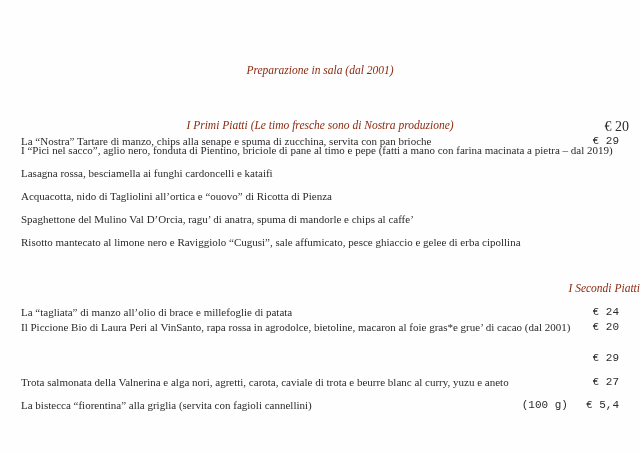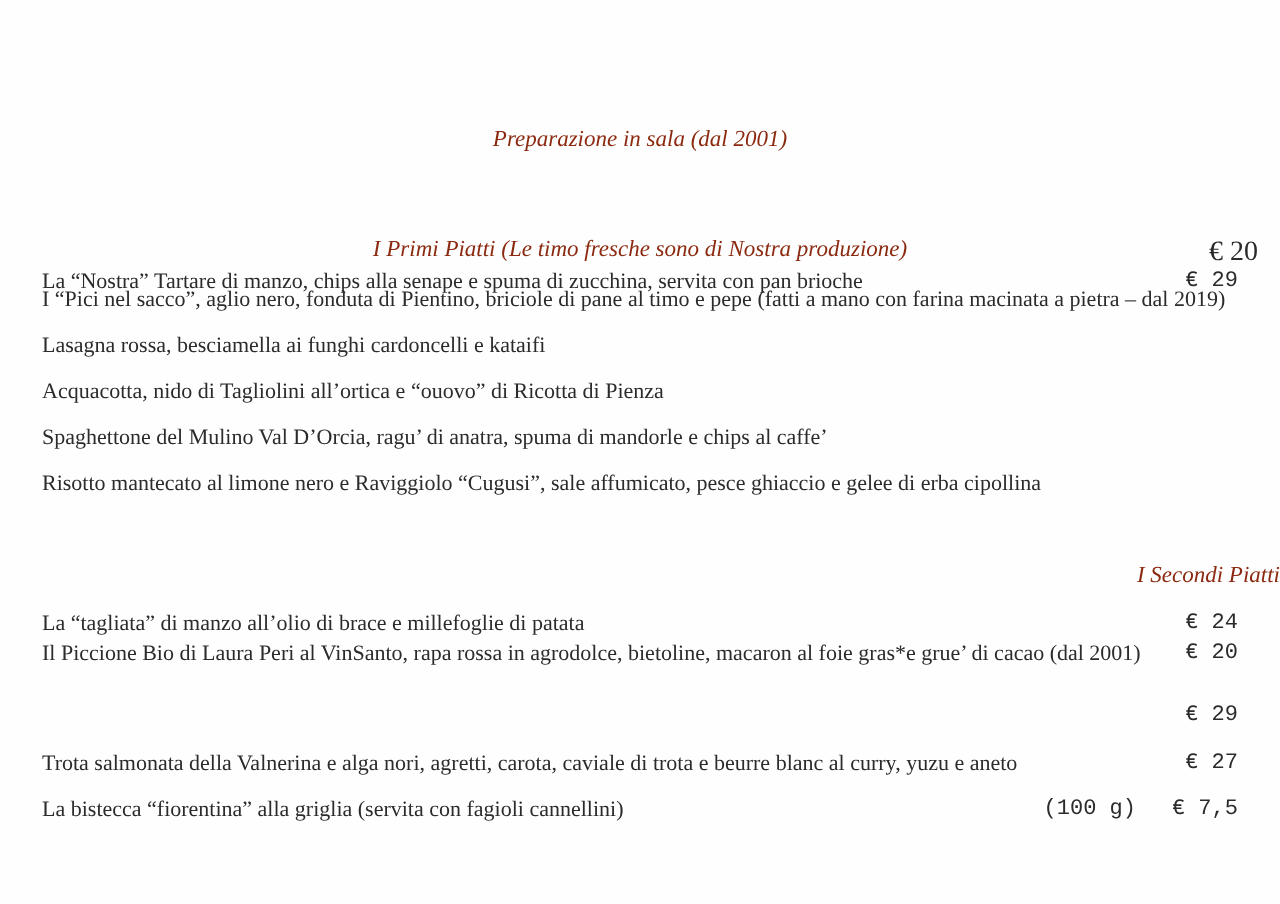--- a/index.html
+++ b/index.html
@@ -109,17 +109,17 @@
   <div class="row" style="top:350px;">
     <span class="price">€ 29</span>
   </div>
   <div class="row" style="top:374px;">
     <span class="dish">Trota salmonata della Valnerina e alga nori, agretti, carota, caviale di trota e beurre blanc al curry, yuzu e aneto</span>
     <span class="price">€ 27</span>
   </div>
   <div class="row" style="top:397px;">
     <span class="dish">La bistecca “fiorentina” alla griglia  (servita con fagioli cannellini)</span>
     <span class="price">
-      <span class="qty">(100 g)</span><span>€ 7,5</span>
+      <span class="qty">(100 g)</span><span>€ 5,4</span>
     </span>
   </div>
 
 </div>
 
 </body></html>

